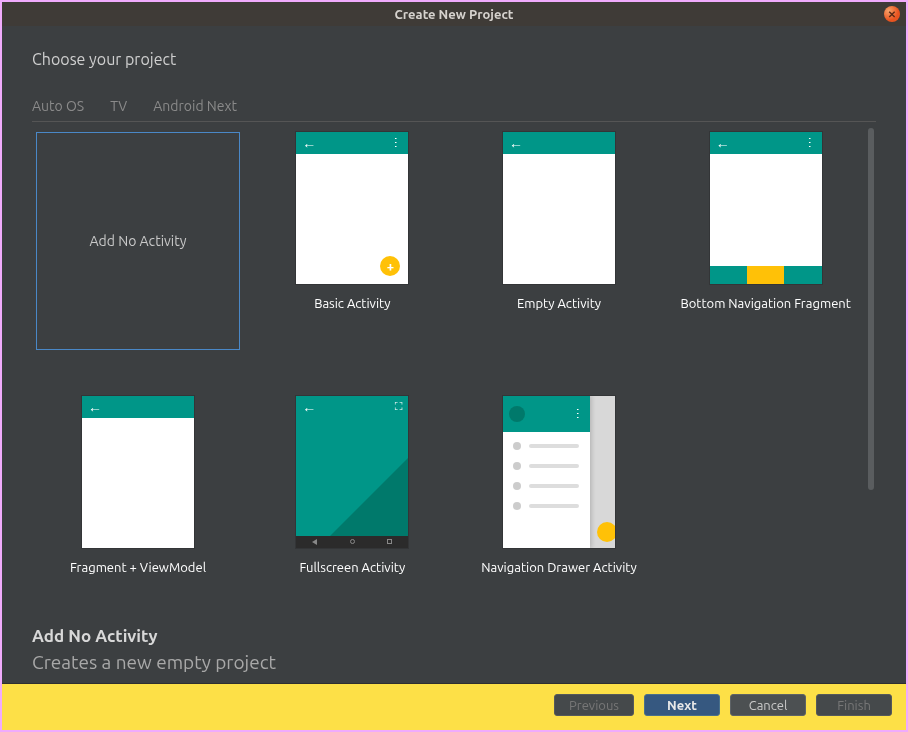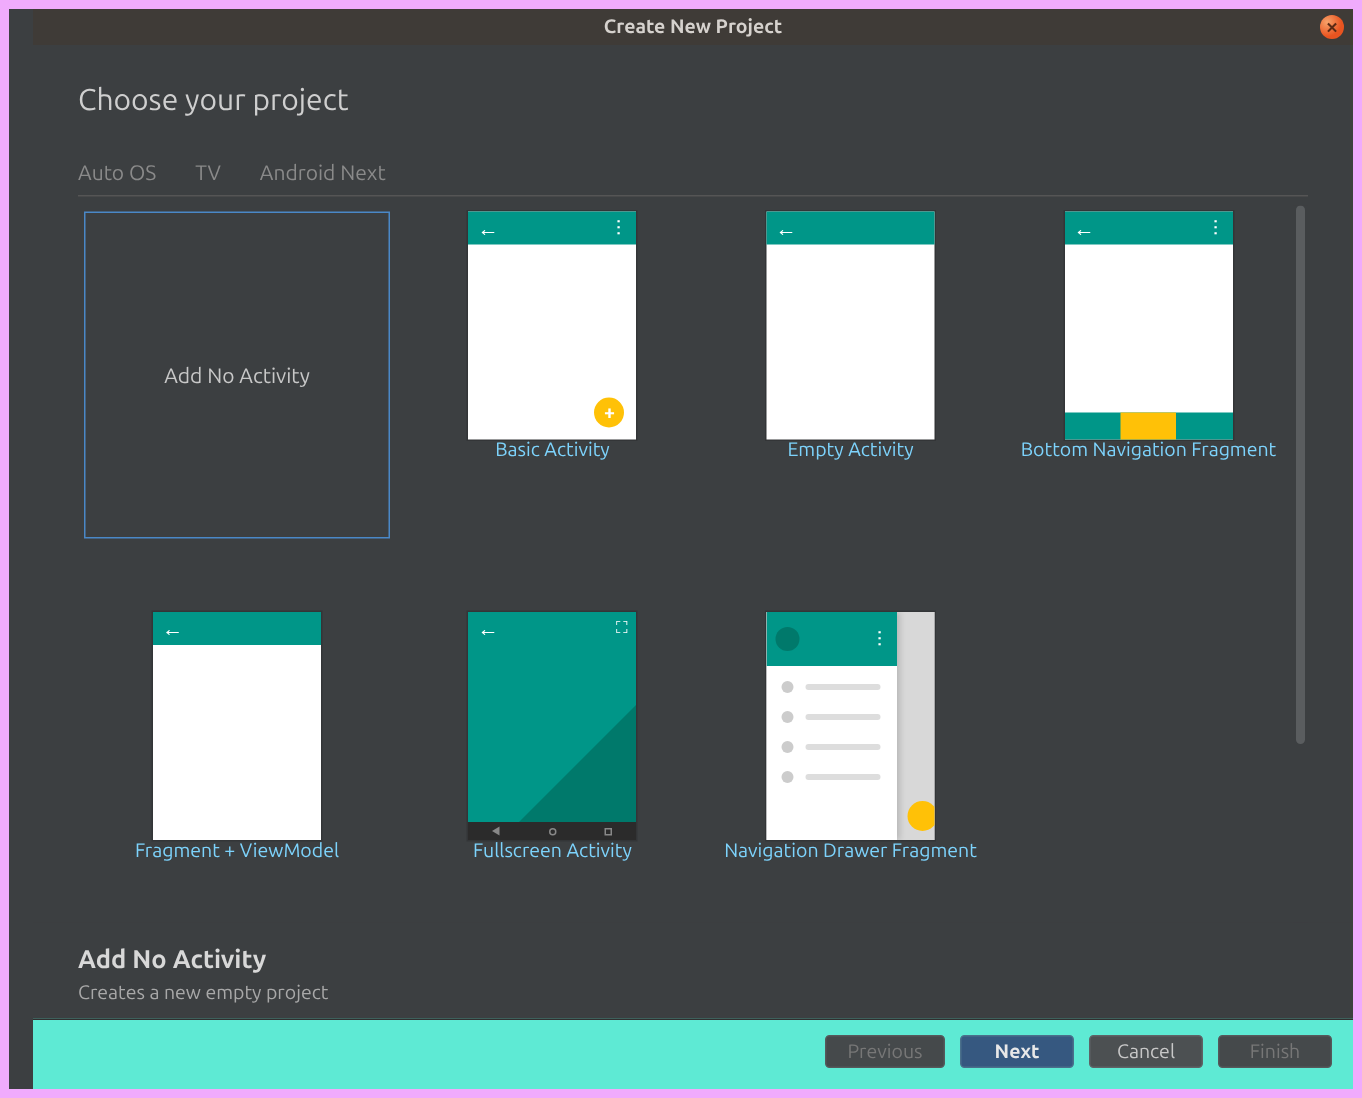--- a/index.html
+++ b/index.html
@@ -9,22 +9,21 @@
     height: 732px;
     overflow: hidden;
   }
   .window {
     position: absolute;
     top: 0; left: 0; right: 0; bottom: 0;
     background: #3c3f41;
     color: #bbbbbb;
     display: flex;
     flex-direction: column;
-    border: 6px solid #f0abfc;
-    padding-left: 16px;
+    border: 2px solid #f0abfc;
   }
   .titlebar {
     background: #3f3b37;
     height: 24px;
     display: flex;
     align-items: center;
     justify-content: center;
     position: relative;
     color: #d6d2ce;
     font-size: 13px;
@@ -43,21 +42,21 @@
     cursor:pointer;
   }
   .content {
     flex: 1;
     padding: 24px 30px 0 30px;
     display: flex;
     flex-direction: column;
     overflow: hidden;
   }
   .heading {
-    font-size: 20px;
+    font-size: 16px;
     color: #cfcfcf;
     font-weight: 400;
     margin-bottom: 26px;
   }
   .tabs {
     display: flex;
     gap: 26px;
     border-bottom: 1px solid #555;
     font-size: 14px;
   }
@@ -100,22 +99,23 @@
     border-radius:3px;
   }
   .card {
     display: flex;
     flex-direction: column;
     align-items: center;
     padding: 4px 4px 6px 4px;
     cursor:pointer;
   }
   .card .label {
+    margin-top: 12px;
     font-size: 13px;
-    color: #7dd3fc;
+    color: #ffffff;
     text-align: center;
   }
   .thumb {
     width: 112px;
     height: 152px;
     background: #fff;
     position: relative;
     box-shadow: 0 0 0 1px rgba(0,0,0,.15);
   }
   .card.selected .no-activity {
@@ -217,29 +217,29 @@
   .nd-dot{width:8px;height:8px;border-radius:50%;background:#ccc;}
   .nd-line{flex:0 0 50px;height:4px;background:#ddd;border-radius:2px;}
   .nd-fab{position:absolute;right:-2px;bottom:6px;width:20px;height:20px;border-radius:50%;background:#ffc107;}
 
   .detail-panel{
     border-top:1px solid #2b2b2b00;
     padding: 14px 30px 10px 30px;
     background:#3c3f41;
   }
   .detail-title{font-size:17px;color:#d8d8d8;font-weight:600;margin-bottom:6px;}
-  .detail-desc{font-size:13px;color:#a8a8a8;}
+  .detail-desc{font-size:19px;color:#a8a8a8;}
 
   .button-bar{
     display:flex;
     justify-content:flex-end;
     gap:10px;
     padding:10px 14px 14px 14px;
     border-top:1px solid #2f2f2f;
-    background:#5eead4;
+    background:#fde047;
   }
   .btn{
     min-width:76px;
     padding:3px 14px;
     font-size:13px;
     background:#4c5052;
     border:1px solid #5e6366;
     color:#c8c8c8;
     border-radius:3px;
     text-align:center;
@@ -372,21 +372,21 @@
                     </div>
                   <div class="nd-row">
                       <div class="nd-dot"></div>
                       <div class="nd-line"></div>
                     </div>
                 </div>
               </div>
               <div class="nd-fab"></div>
             </div>
           </div>
-          <div class="label">Navigation Drawer Fragment</div>
+          <div class="label">Navigation Drawer Activity</div>
         </div>
 
       </div>
       <div class="scrollbar">
         <div class="scroll-thumb"></div>
       </div>
     </div>
   </div>
 
   <div class="detail-panel">

